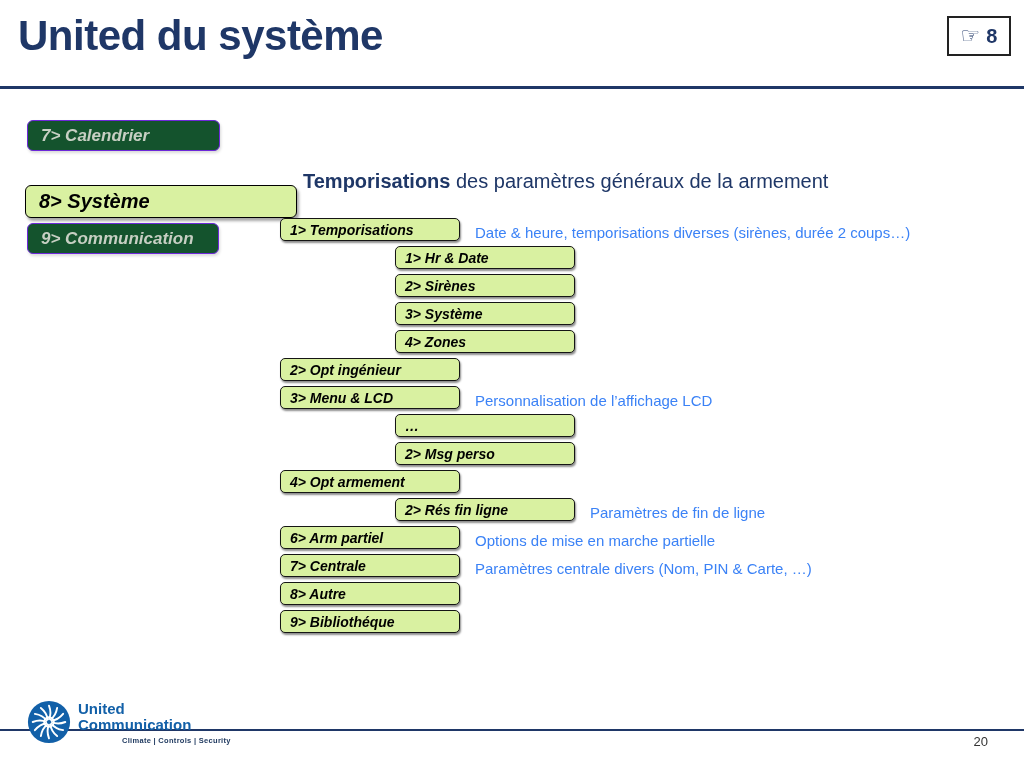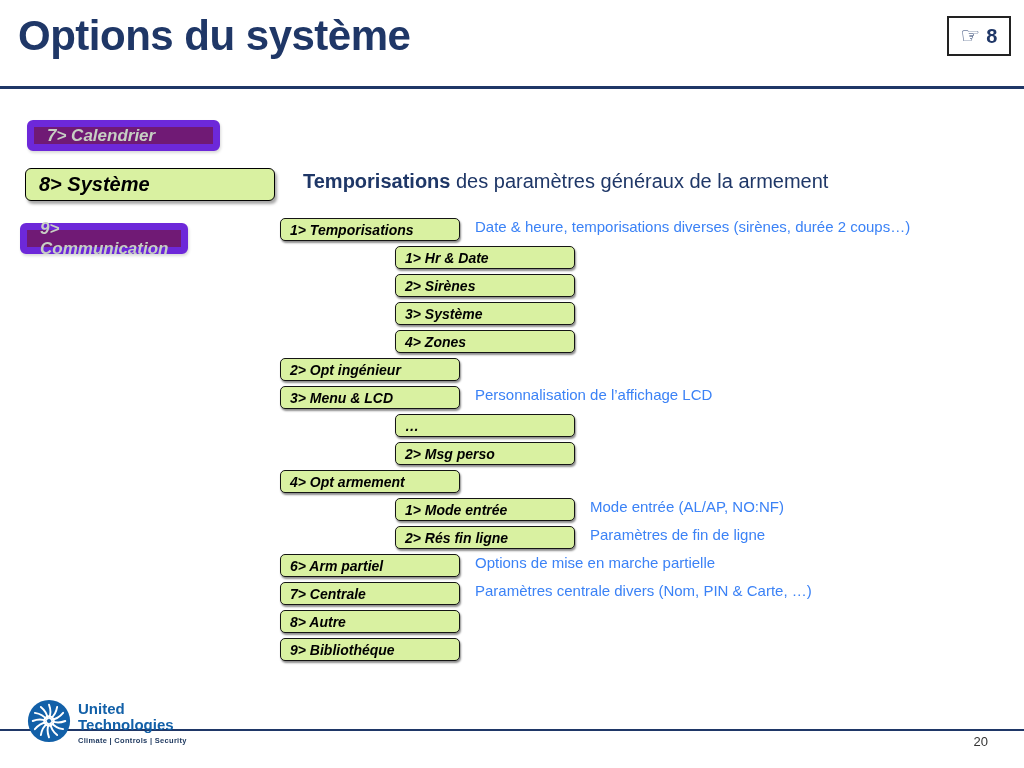--- a/index.html
+++ b/index.html
@@ -31,41 +31,41 @@
   .page-ref .hand { font-size: 22px; line-height: 1; }
   .page-ref .refnum { font-size: 20px; font-weight: bold; }
 
   
   .menu-item {
     position: absolute; display: flex; align-items: center;
     border-radius: 6px; font-style: italic; font-weight: bold;
     padding-left: 13px; cursor: pointer;
   }
   .menu-item.ghost {
-    background: #701a75; border: 7px solid #6d28d9; color: #c7cfc3;
+    background: #14532d; border: 1px solid #6d28d9; color: #c7cfc3;
     font-size: 17px; box-shadow: 1px 2px 3px rgba(0,0,0,0.15);
   }
   .menu-item.active {
     background: #d9f1a1; border: 1px solid #000; color: #000;
     font-size: 20px; box-shadow: 2px 3px 3px rgba(0,0,0,0.35);
   }
   .mi-cal { left: 27px; top: 120px; width: 193px; height: 31px; }
-  .mi-sys { left: 25px; top: 168px; width: 250px; height: 33px; }
-  .mi-com { left: 20px; top: 223px; width: 168px; height: 31px; }
+  .mi-sys { left: 25px; top: 185px; width: 272px; height: 33px; }
+  .mi-com { left: 27px; top: 223px; width: 192px; height: 31px; }
 
   
   .subtitle {
     position: absolute; left: 303px; top: 170px;
     font-size: 20px; color: #1f3767;
   }
   .subtitle .b { font-weight: bold; }
 
   
   .tree { position: absolute; left: 280px; top: 218px; width: 730px; }
-  .row { display: flex; align-items: flex-start; height: 23px; margin-bottom: 5px; }
+  .row { display: flex; align-items: flex-end; height: 23px; margin-bottom: 5px; }
   .row.gap { margin-top: 4px; }
   .row.lvl2 { margin-left: 115px; }
   .node {
     width: 180px; height: 23px; flex: 0 0 180px;
     background: #d9f1a1; border: 1px solid #151515; border-radius: 5px;
     box-shadow: 1px 2px 2px rgba(0,0,0,0.45);
     font: italic bold 14px "Liberation Sans", sans-serif;
     color: #000; text-align: left; padding: 0 0 0 9px; cursor: pointer;
   }
   .desc {
@@ -76,38 +76,38 @@
   .footer-rule {
     position: absolute; left: 0; top: 729px; width: 1024px; height: 2px;
     background: #1f3767;
   }
   .page-number {
     position: absolute; right: 36px; top: 734px;
     font-size: 13px; color: #333;
   }
   .logo {
     position: absolute; left: 26px; top: 698px;
-    display: flex; align-items: flex-start; gap: 6px;
+    display: flex; align-items: flex-end; gap: 6px;
   }
   .logo-icon { flex: 0 0 46px; }
   .logo-text { padding-top: 3px; }
   .logo-text .l1, .logo-text .l2 {
     font-size: 15px; font-weight: bold; color: #1260a8; line-height: 1.08;
   }
   .tagline {
     margin-top: 3px; font-size: 7.5px; font-weight: bold; color: #203a60;
-    letter-spacing: 0.3px; white-space: nowrap;
+    letter-spacing: 0.3px; white-space: nowrap; margin-left: 44px;
   }
 </style>
 </head>
 <body>
 
 <div class="slide">
 
-  <h1 class="title">Options du système</h1>
+  <h1 class="title">United du système</h1>
   <div class="title-rule"></div>
 
   <div class="page-ref">
     <span class="hand">☞</span>
     <span class="refnum">8</span>
   </div>
 
   <div class="menu-item ghost mi-cal">
     <span>7&gt; Calendrier</span>
   </div>
@@ -168,24 +168,20 @@
       <button class="node">2&gt; Msg perso</button>
       <span class="desc"></span>
     </div>
 
     <div class="row lvl1 gap">
       <button class="node">4&gt; Opt armement</button>
       <span class="desc"></span>
     </div>
 
 
-    <div class="row lvl2 gap">
-      <button class="node">1&gt; Mode entrée</button>
-      <span class="desc">Mode entrée (AL/AP, NO:NF)</span>
-    </div>
 
     <div class="row lvl2">
       <button class="node">2&gt; Rés fin ligne</button>
       <span class="desc">Paramètres de fin de ligne</span>
     </div>
 
     <div class="row lvl1 gap">
       <button class="node">6&gt; Arm partiel</button>
       <span class="desc">Options de mise en marche partielle</span>
     </div>
@@ -223,20 +219,20 @@
         <path d="M24 7 Q27 15 24 21" transform="rotate(210 24 24)"></path>
         <path d="M24 7 Q27 15 24 21" transform="rotate(240 24 24)"></path>
         <path d="M24 7 Q27 15 24 21" transform="rotate(270 24 24)"></path>
         <path d="M24 7 Q27 15 24 21" transform="rotate(300 24 24)"></path>
         <path d="M24 7 Q27 15 24 21" transform="rotate(330 24 24)"></path>
         <circle cx="24" cy="24" r="5"></circle>
       </g>
     </svg>
     <div class="logo-text">
       <div class="l1">United</div>
-      <div class="l2">Technologies</div>
+      <div class="l2">Communication</div>
       <div class="tagline">Climate  |  Controls  |  Security</div>
     </div>
   </div>
 
   <div class="page-number">20</div>
 
 </div>
 
 </body></html>

